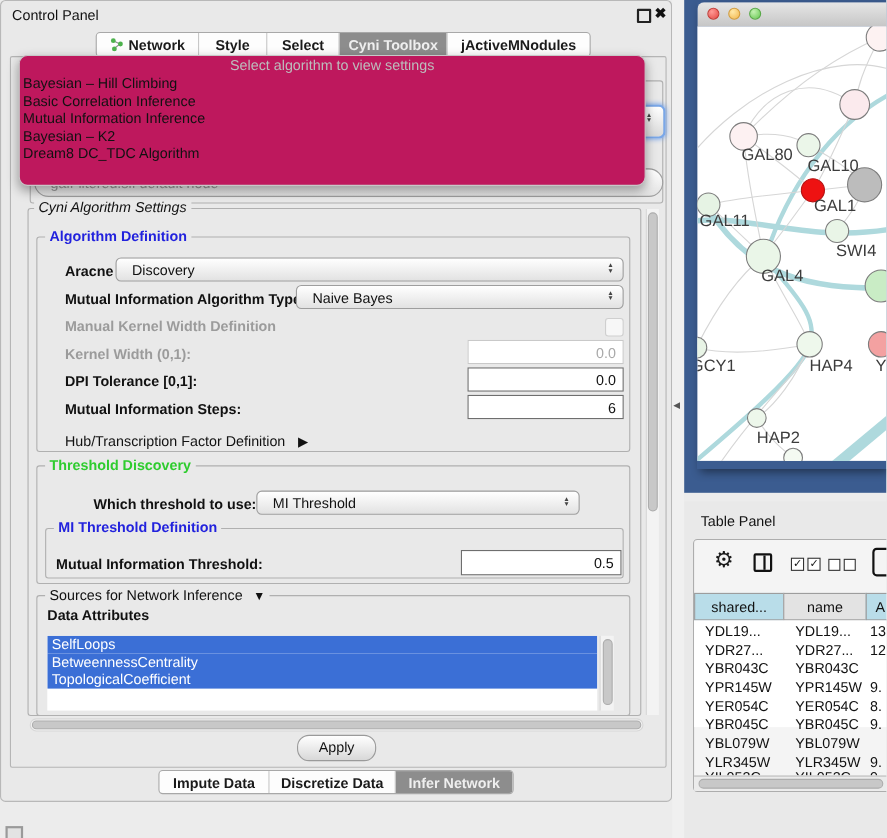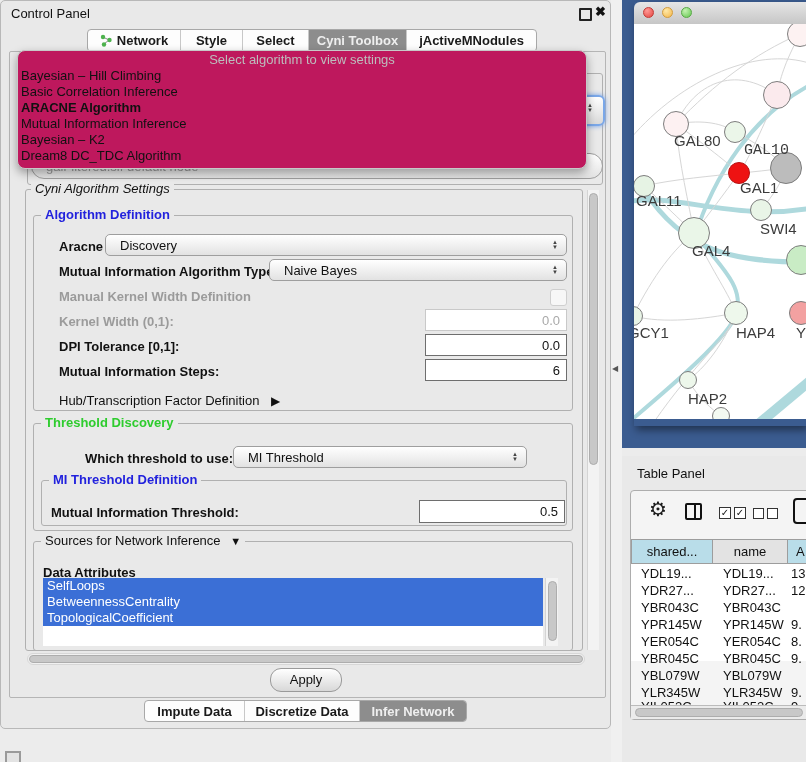--- a/index.html
+++ b/index.html
@@ -77,21 +77,20 @@
     </div>
     <div class="abs combo" style="left:30px;top:152px;width:572px;height:26px;border-radius:13px;">
       <span class="val" style="color:#9a9a9a;">galFiltered.sif default node</span>
     </div>
 
     <div class="abs" style="left:16px;top:49px;width:568px;height:117px;background:#be185d;border:1px solid #c8c8c8;border-radius:8px;box-shadow:0 4px 10px rgba(0,0,0,0.35);">
       <div style="text-align:center;font-size:13px;color:#bdbdbd;height:17px;line-height:17px;">Select algorithm to view settings</div>
       <div style="font-size:13px;color:#111;">
         <div class="popitem" style="height:16px;line-height:16px;padding-left:3px;">Bayesian – Hill Climbing</div>
         <div class="popitem" style="height:16px;line-height:16px;padding-left:3px;">Basic Correlation Inference</div>
-        <div class="popitem bold" style="height:16px;line-height:16px;padding-left:3px;">ARACNE Algorithm</div>
         <div class="popitem" style="height:16px;line-height:16px;padding-left:3px;">Mutual Information Inference</div>
         <div class="popitem" style="height:16px;line-height:16px;padding-left:3px;">Bayesian – K2</div>
         <div class="popitem" style="height:16px;line-height:16px;padding-left:3px;">Dream8 DC_TDC Algorithm</div>
       </div>
     </div>
 
     <div class="abs groupbox" style="left:24px;top:188px;width:558px;height:462px;"></div>
     <div class="grouplabel" style="left:30px;top:181px;color:#111;font-style:italic;">Cyni Algorithm Settings</div>
 
     <div class="abs scroll-v" style="left:586px;top:189px;width:12px;height:460px;">
@@ -152,21 +151,21 @@
     <div class="grouplabel blue-lbl" style="left:48px;top:472px;">MI Threshold Definition</div>
 
     <div class="abs t13 bold" style="left:50px;top:504px;">Mutual Information Threshold:</div>
     <div class="abs field" style="left:418px;top:499px;width:146px;height:23px;">0.5</div>
 
     <div class="abs groupbox" style="left:32px;top:540px;width:540px;height:110px;"></div>
     <div class="grouplabel" style="left:40px;top:533px;color:#111;">
       <span>Sources for Network Inference</span>
       <span style="font-size:11px;margin-left:6px;">▼</span>
     </div>
-    <div class="abs t13 bold" style="left:42px;top:564px;">Data Attributes</div>
+    <div class="abs t13 bold" style="left:42px;top:551px;">Data Attributes</div>
 
     <div class="abs" style="left:42px;top:577px;width:500px;height:68px;background:#fff;overflow:hidden;">
       <div class="listitem">SelfLoops</div>
       <div class="listitem">BetweennessCentrality</div>
       <div class="listitem">TopologicalCoefficient</div>
     </div>
     <div class="abs scroll-v" style="left:544px;top:577px;width:13px;height:68px;">
       <div class="thumb" style="position:absolute;left:2px;top:3px;width:9px;height:60px;"></div>
     </div>
 
@@ -249,21 +248,21 @@
         <div class="node" style="left:44px;top:193px;width:32px;height:32px;background:#eaf6e8;"></div>
         <div class="node" style="left:152px;top:221px;width:30px;height:30px;background:#c9ecc5;"></div>
         <div class="node" style="left:-11px;top:282px;width:20px;height:20px;background:#e8f4e6;"></div>
         <div class="node" style="left:90px;top:277px;width:24px;height:24px;background:#eef8ec;"></div>
         <div class="node" style="left:155px;top:277px;width:24px;height:24px;background:#f3a1a1;"></div>
         <div class="node" style="left:45px;top:347px;width:18px;height:18px;background:#edf7eb;"></div>
         <div class="node" style="left:78px;top:383px;width:18px;height:18px;background:#f4faf2;"></div>
 
         <div class="nlabel" style="left:136px;top:74px;margin-left:36px;">GAL</div>
         <div class="nlabel" style="left:40px;top:108px;">GAL80</div>
-        <div class="nlabel" style="left:110px;top:118px;font-family:Liberation Mono, monospace;">GAL10</div>
+        <div class="nlabel" style="left:100px;top:118px;">GAL10</div>
         <div class="nlabel" style="left:106px;top:155px;">GAL1</div>
         <div class="nlabel" style="left:2px;top:168px;">GAL11</div>
         <div class="nlabel" style="left:126px;top:196px;">SWI4</div>
         <div class="nlabel" style="left:58px;top:218px;">GAL4</div>
         <div class="nlabel" style="left:-6px;top:300px;">GCY1</div>
         <div class="nlabel" style="left:102px;top:300px;">HAP4</div>
         <div class="nlabel" style="left:162px;top:300px;">Y</div>
         <div class="nlabel" style="left:54px;top:366px;">HAP2</div>
       </div>
     </div>

